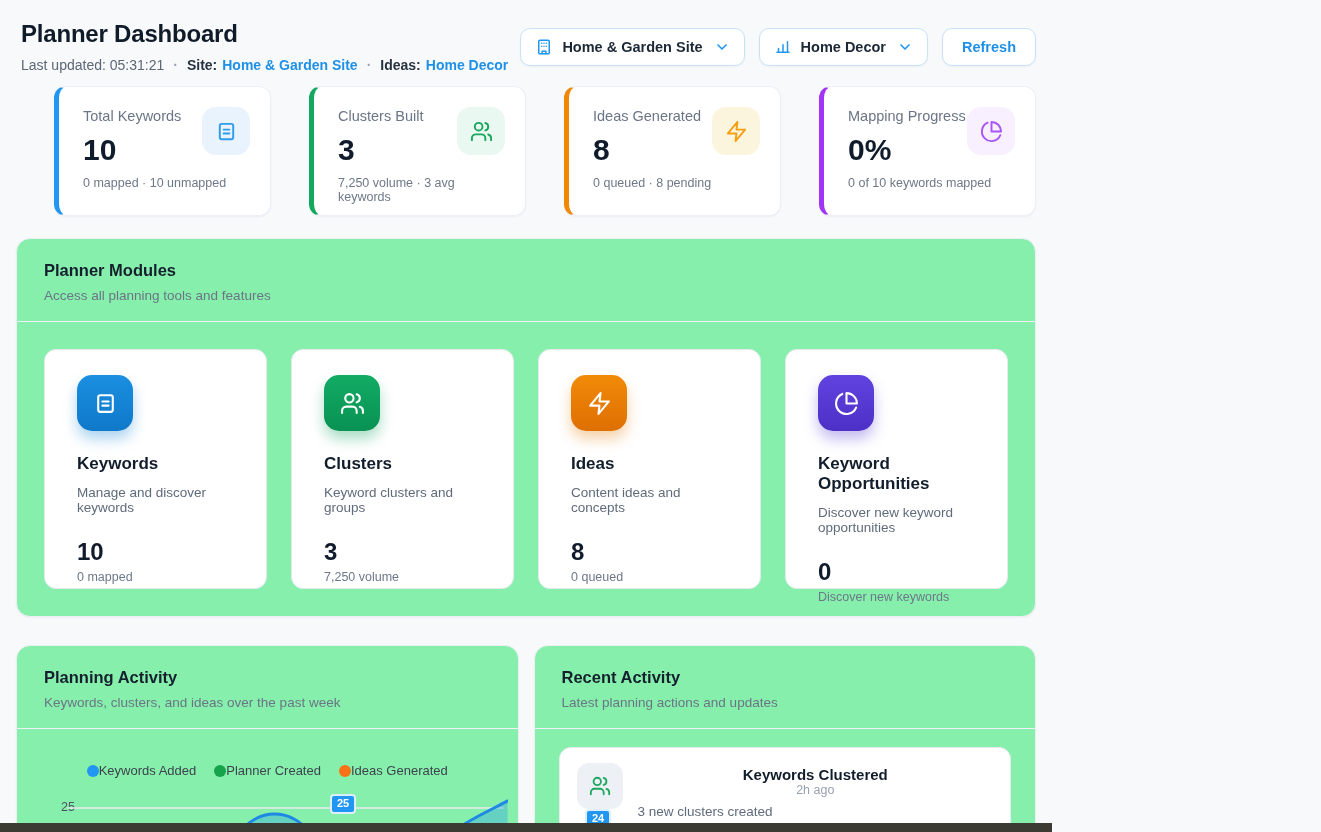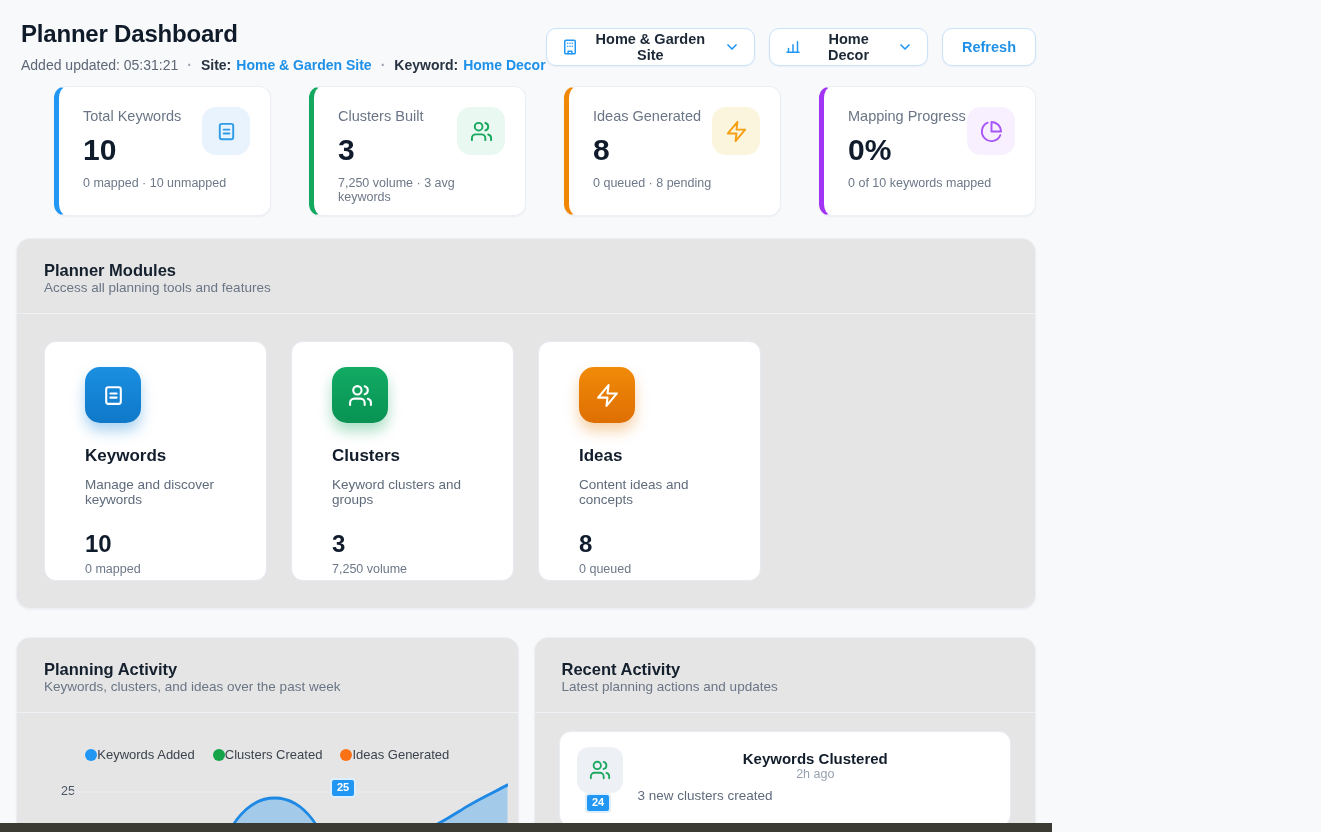--- a/index.html
+++ b/index.html
@@ -47,29 +47,29 @@
   .stat-sub { font-size:12.5px; color:#6d7888; margin-top:9px; }
   .stat-icon { position:absolute; top:20px; right:20px; width:48px; height:48px; border-radius:14px;
                display:flex; align-items:center; justify-content:center; }
   .stat-icon svg { width:23px; height:23px; }
   .si--blue   { background:#e9f3fe; color:#2e9ce8; }
   .si--green  { background:#e9f8f0; color:#17a75d; }
   .si--orange { background:#fcf5de; color:#f5a012; }
   .si--purple { background:#f8f0fe; color:#a855f7; }
 
   
-  .panel { background:#e5e5e5; border:1px solid #eceff4; border-radius:14px; box-shadow:0 1px 2px rgba(20,30,50,.04); }
+  .panel { background:#86efac; border:1px solid #eceff4; border-radius:14px; box-shadow:0 1px 2px rgba(20,30,50,.04); }
   .panel-head { padding:22px 27px 18px 27px; border-bottom:1px solid #eef1f5; }
   .panel-title { font-size:16.5px; font-weight:700; color:#15202e; }
-  .panel-sub { font-size:13.5px; color:#6a7585; }
+  .panel-sub { font-size:13.5px; color:#6a7585; margin-top:8px; }
   .modules-panel { margin-top:22px; }
 
   
   .modules-grid { display:grid; grid-template-columns:repeat(4,1fr); gap:24px; padding:27px; }
-  .module-card { border:1px solid #e5eaf1; border-radius:12px; padding:25px 40px; background:#fff; cursor:pointer; height:240px; }
+  .module-card { border:1px solid #e5eaf1; border-radius:12px; padding:25px 32px; background:#fff; cursor:pointer; height:240px; }
   .module-icon { width:56px; height:56px; border-radius:15px; display:flex; align-items:center; justify-content:center; color:#fff; }
   .module-icon svg { width:25px; height:25px; }
   .mi--blue   { background:linear-gradient(180deg,#1b8fe0,#0f78c9); box-shadow:0 8px 14px rgba(21,131,216,.35); }
   .mi--green  { background:linear-gradient(180deg,#12ab64,#089253); box-shadow:0 8px 14px rgba(13,160,92,.35); }
   .mi--orange { background:linear-gradient(180deg,#f18a07,#de6f03); box-shadow:0 8px 14px rgba(230,126,8,.35); }
   .mi--indigo { background:linear-gradient(180deg,#6143e0,#4c30c6); box-shadow:0 8px 14px rgba(86,59,214,.35); }
   .module-name { font-size:17px; font-weight:800; color:#121d2c; margin-top:23px; }
   .module-desc { font-size:13.5px; color:#5f6b7b; margin-top:11px; }
   .module-value { font-size:24px; font-weight:800; color:#101c2c; margin-top:23px; }
   .module-sub { font-size:12.5px; color:#6d7888; margin-top:4px; }
@@ -107,26 +107,26 @@
 </head>
 <body>
 
 <div class="page">
   <div class="content">
 
     <div class="topbar">
       <div class="topbar-left">
         <h1 class="page-title">Planner Dashboard</h1>
         <div class="meta">
-          <span class="m-gray">Added updated: 05:31:21</span>
+          <span class="m-gray">Last updated: 05:31:21</span>
           <span class="m-dot">·</span>
           <span class="m-label">Site:</span>
           <a class="m-link">Home &amp; Garden Site</a>
           <span class="m-dot">·</span>
-          <span class="m-label">Keyword:</span>
+          <span class="m-label">Ideas:</span>
           <a class="m-link">Home Decor</a>
         </div>
       </div>
       <div class="topbar-actions">
         <button class="select-btn">
           <span class="btn-ic">
             <svg viewBox="0 0 24 24" fill="none" stroke="currentColor" stroke-width="2" stroke-linecap="round" stroke-linejoin="round">
                 <rect x="5" y="3" width="14" height="18" rx="1.5"></rect>
                 <path d="M9.5 21v-3.5h5V21"></path>
                 <path d="M9 7h.01M12 7h.01M15 7h.01M9 11h.01M12 11h.01M15 11h.01"></path>
@@ -245,39 +245,51 @@
           <div class="module-icon mi--orange">
             <svg viewBox="0 0 24 24" fill="none" stroke="currentColor" stroke-width="2" stroke-linejoin="round">
                 <path d="M13 2 3 14h9l-1 8 10-12h-9l1-8z"></path>
               </svg>
           </div>
           <div class="module-name">Ideas</div>
           <div class="module-desc">Content ideas and concepts</div>
           <div class="module-value">8</div>
           <div class="module-sub">0 queued</div>
         </div>
+        <div class="module-card">
+          <div class="module-icon mi--indigo">
+            <svg viewBox="0 0 24 24" fill="none" stroke="currentColor" stroke-width="2" stroke-linecap="round" stroke-linejoin="round">
+                <path d="M21.21 15.89A10 10 0 1 1 8 2.83"></path>
+                <path d="M22 12A10 10 0 0 0 12 2v10z"></path>
+              </svg>
+          </div>
+          <div class="module-name">Keyword Opportunities</div>
+          <div class="module-desc">Discover new keyword opportunities</div>
+          <div class="module-value">0</div>
+          <div class="module-sub">Discover new keywords</div>
+        </div>
       </div>
     </section>
 
     <div class="bottom-grid">
 
       <section class="panel">
         <div class="panel-head">
           <div class="panel-title">Planning Activity</div>
           <div class="panel-sub">Keywords, clusters, and ideas over the past week</div>
         </div>
         <div class="chart-body">
           <div class="legend">
             <span class="legend-item">
               <i class="legend-dot ld--blue"></i>
               <span>Keywords Added</span>
             </span>
             <span class="legend-item">
               <i class="legend-dot ld--green"></i>
-              <span>Clusters Created</span>
+              <span>Planner Created</span>
             </span>
             <span class="legend-item">
               <i class="legend-dot ld--orange"></i>
               <span>Ideas Generated</span>
             </span>
           </div>
           <div class="chart-wrap">
             <span class="ytick">25</span>
             <svg class="chart-svg" viewBox="0 0 617 150" preserveAspectRatio="none">
               <line x1="52" y1="20" x2="612" y2="20" stroke="#e7eaee" stroke-width="1.5"></line>

